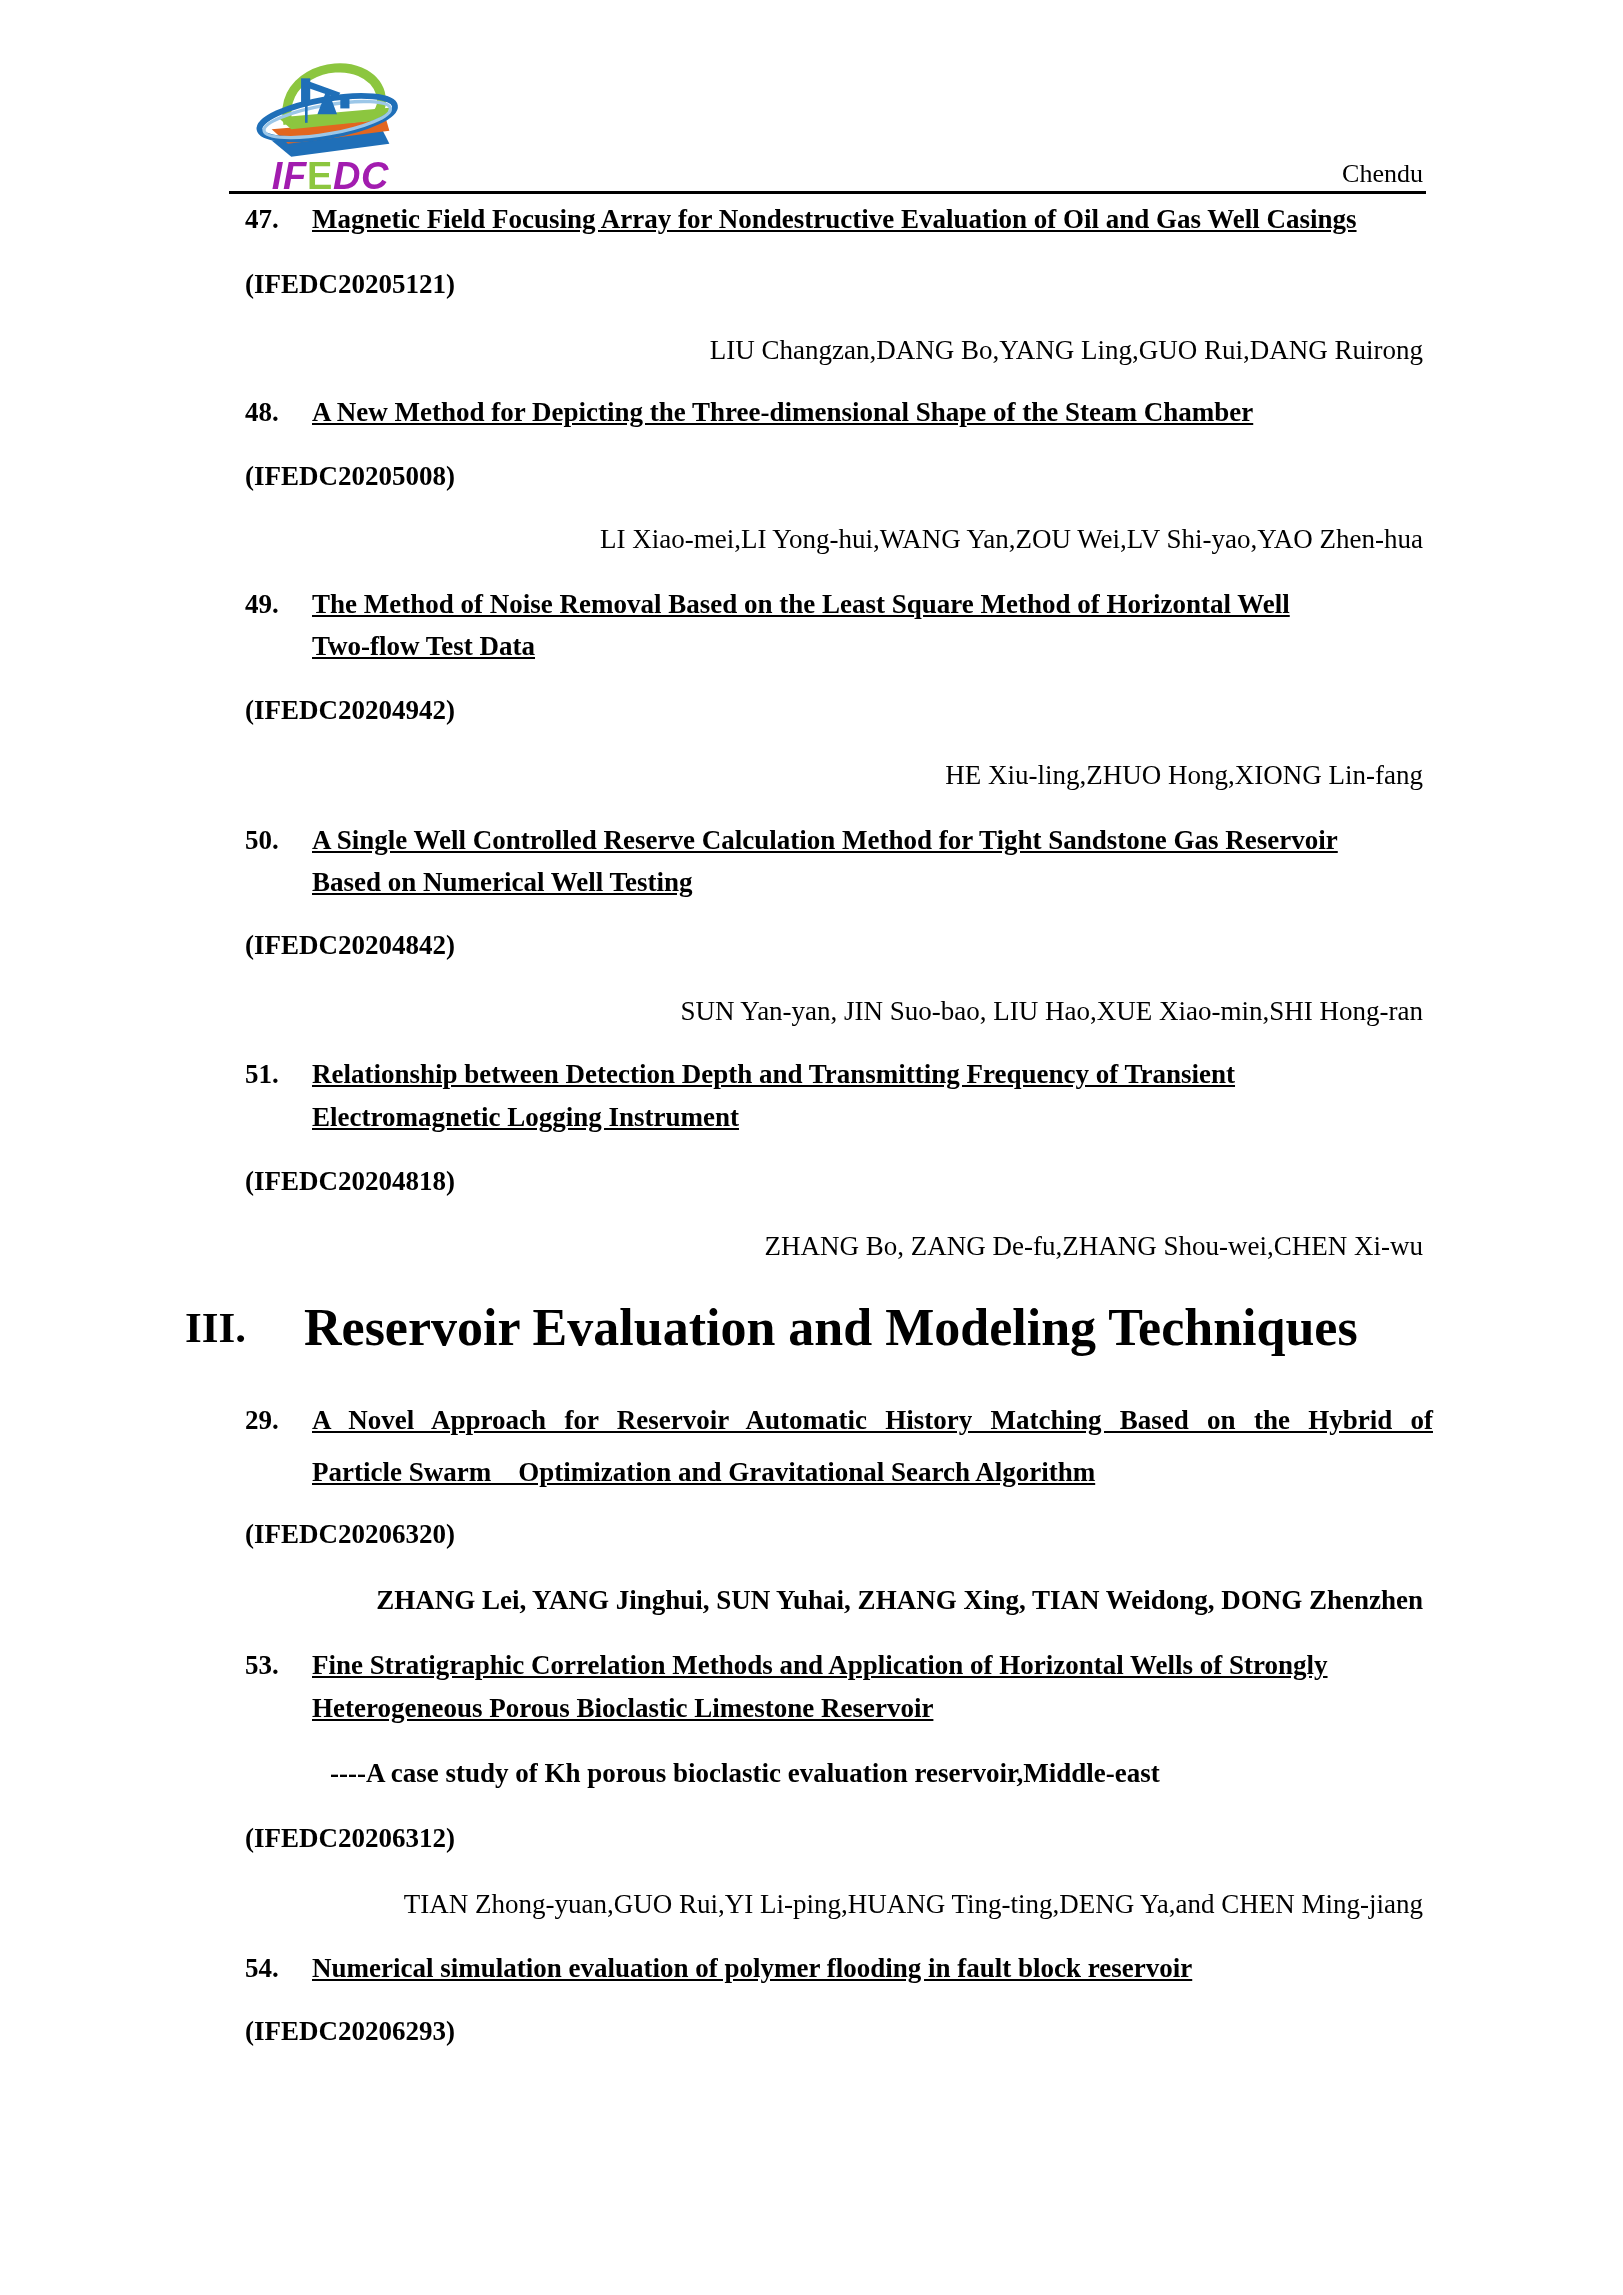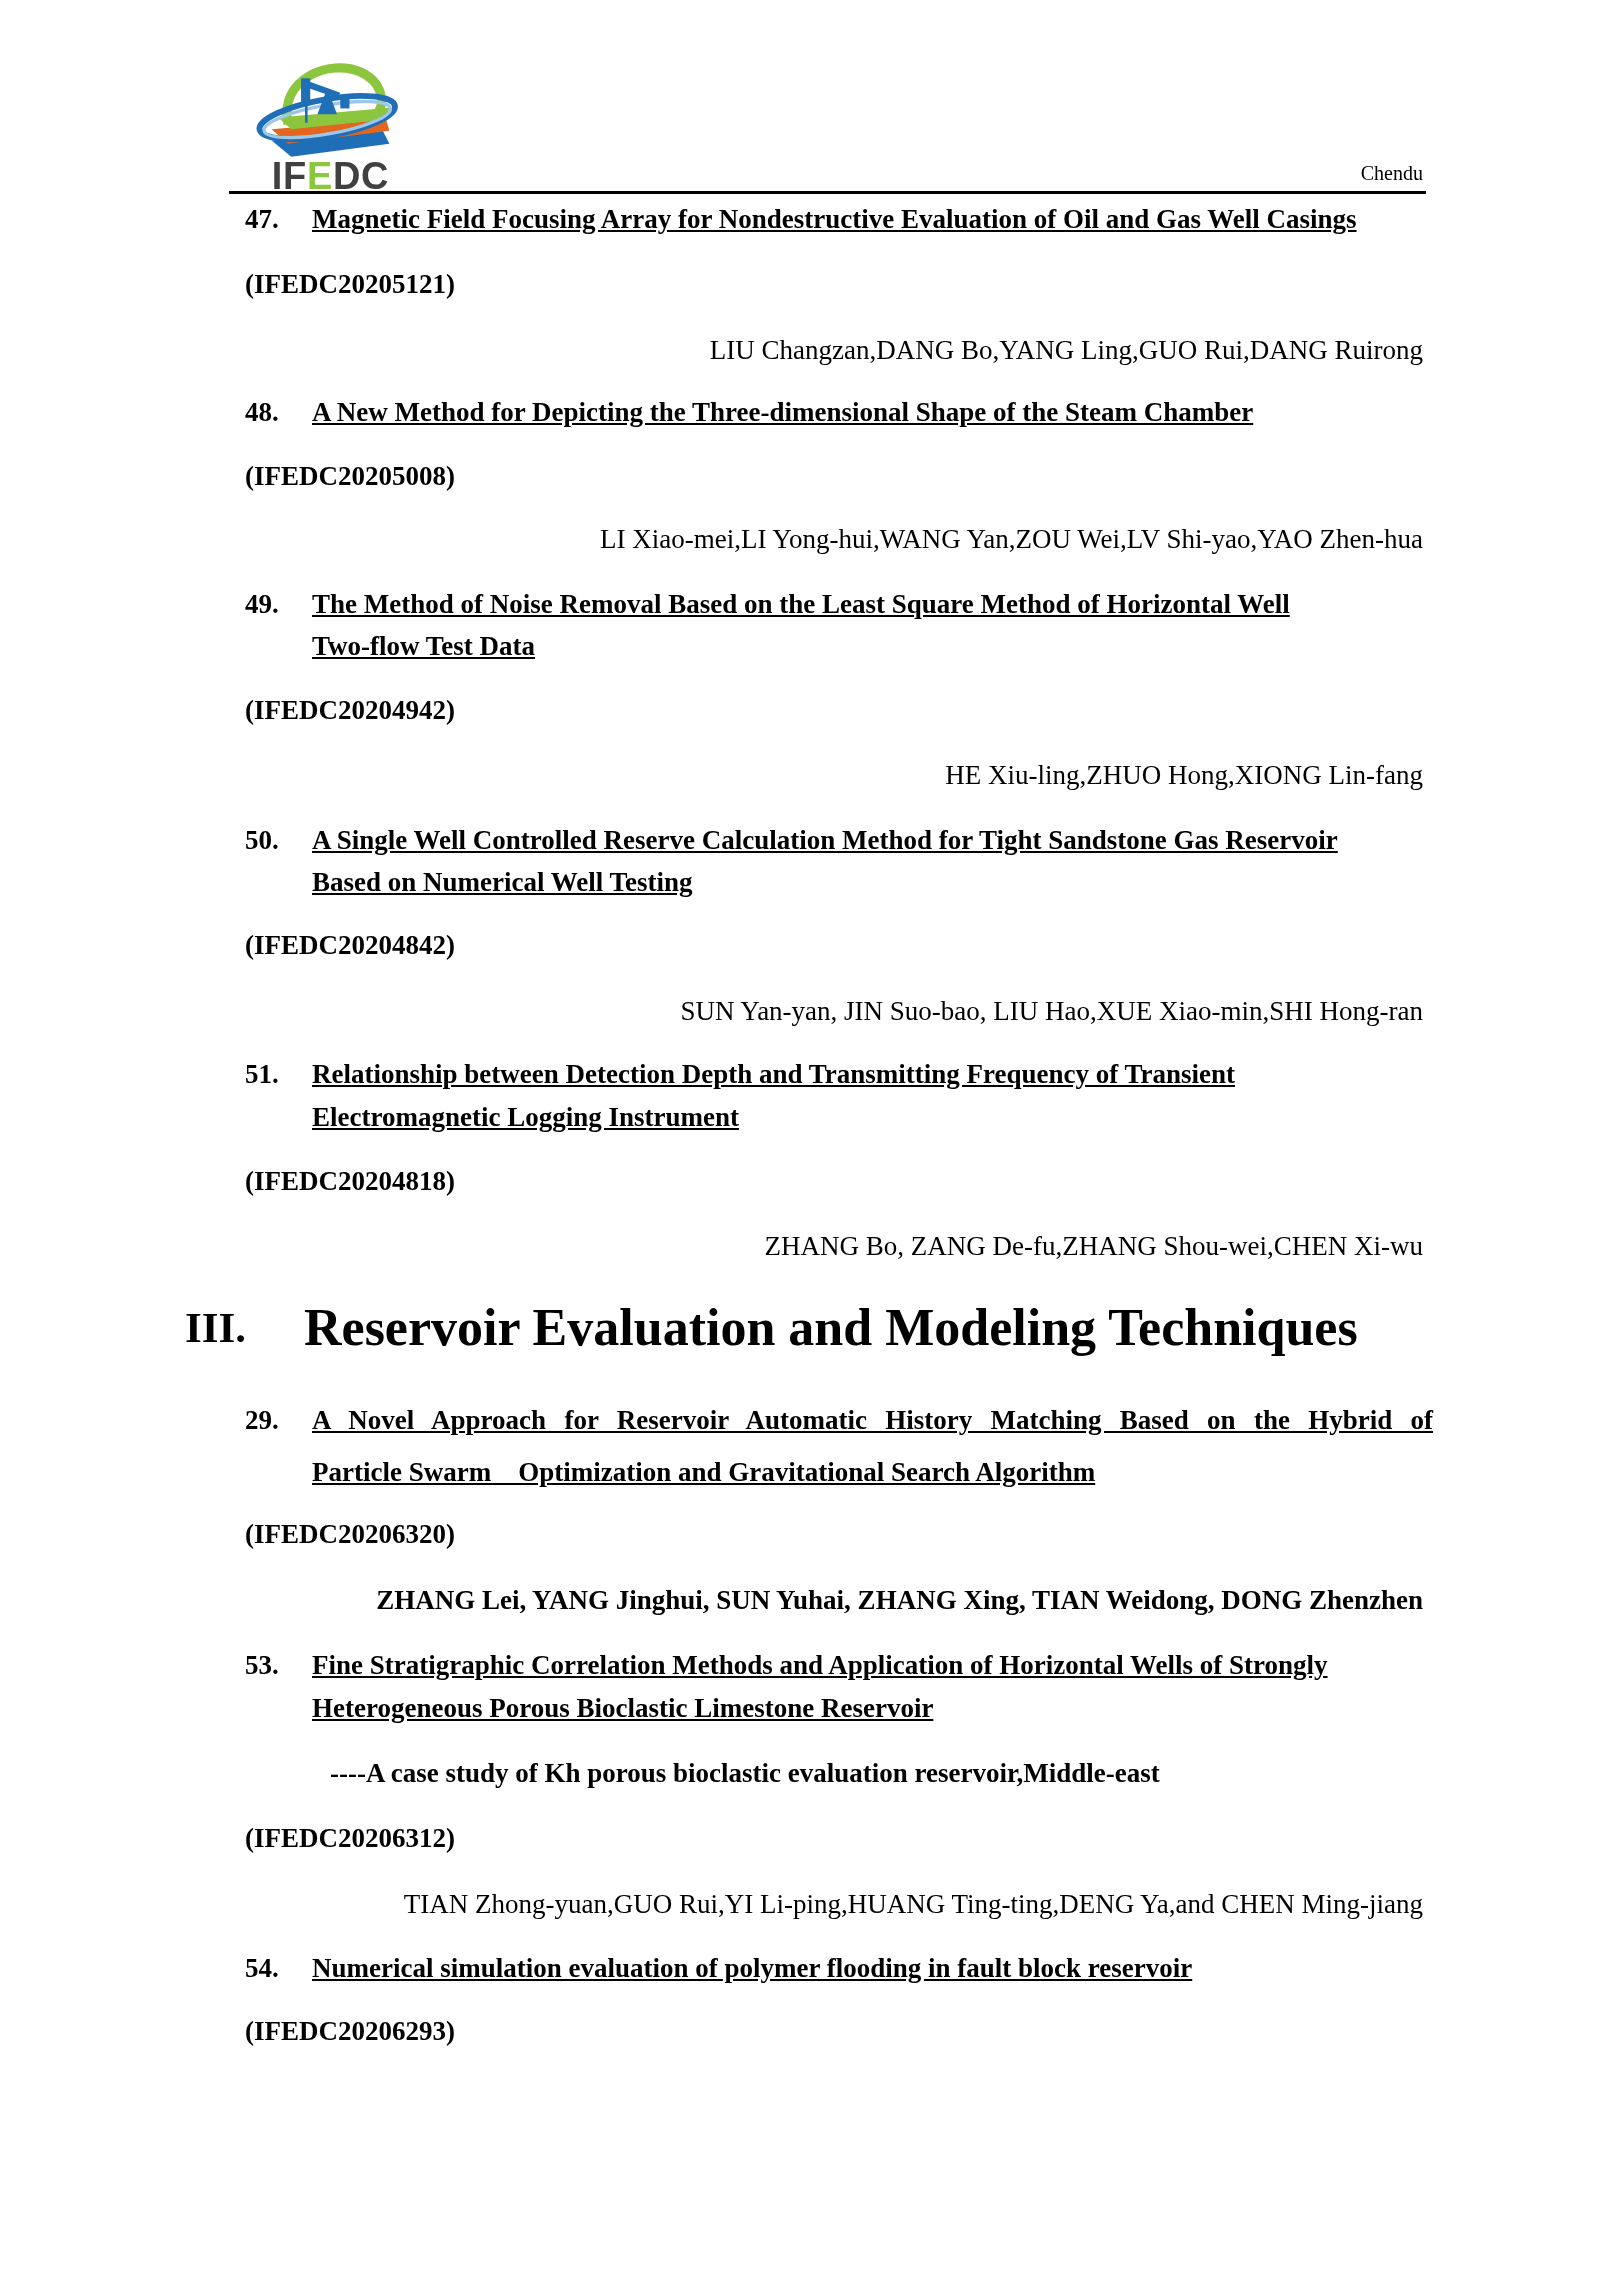--- a/index.html
+++ b/index.html
@@ -6,24 +6,24 @@
   body {
     width: 1623px; height: 2295px; position: relative; overflow: hidden;
     font-family: "Liberation Serif", "DejaVu Serif", serif; color: #000;
   }
   .logo { position: absolute; left: 252px; top: 52px; width: 157px; height: 141px; }
   .logo-text {
     position: absolute; left: 0; top: 105px; width: 157px; text-align: center;
     font-family: "Liberation Sans", "DejaVu Sans", sans-serif; font-weight: bold;
     font-size: 38px; letter-spacing: 0.7px; line-height: 39px;
   }
-  .logo-text .b { color: #404040; }
+  .logo-text .b { color: #a21caf; font-style: italic; }
   .logo-text .g { color: #8cc63f; }
   .header-rule { position: absolute; left: 229px; top: 191px; width: 1197px; height: 2.6px; background: #000; }
-  .header-city { position: absolute; right: 200px; top: 157px; font-size: 20px; line-height: 33px; }
+  .header-city { position: absolute; right: 200px; top: 157px; font-size: 26px; line-height: 33px; }
 
   .line { position: absolute; font-size: 27px; line-height: 33px; white-space: nowrap; }
   .b { font-weight: bold; }
   .num { position: absolute; left: 245px; font-weight: bold; font-size: 27px; line-height: 33px; }
   .title { left: 312px; font-weight: bold; text-decoration: underline; }
   .code { left: 245px; font-weight: bold; text-align: center; }
   .auth { right: 200px; text-align: right; }
   .section-num { position: absolute; left: 185px; top: 1302px; font-weight: bold; font-size: 43px; line-height: 52px; }
   .section-title { position: absolute; left: 304px; top: 1302px; font-weight: bold; font-size: 52px; line-height: 52px; }
   .justify { text-align: justify; text-align-last: justify; width: 1121px; }

